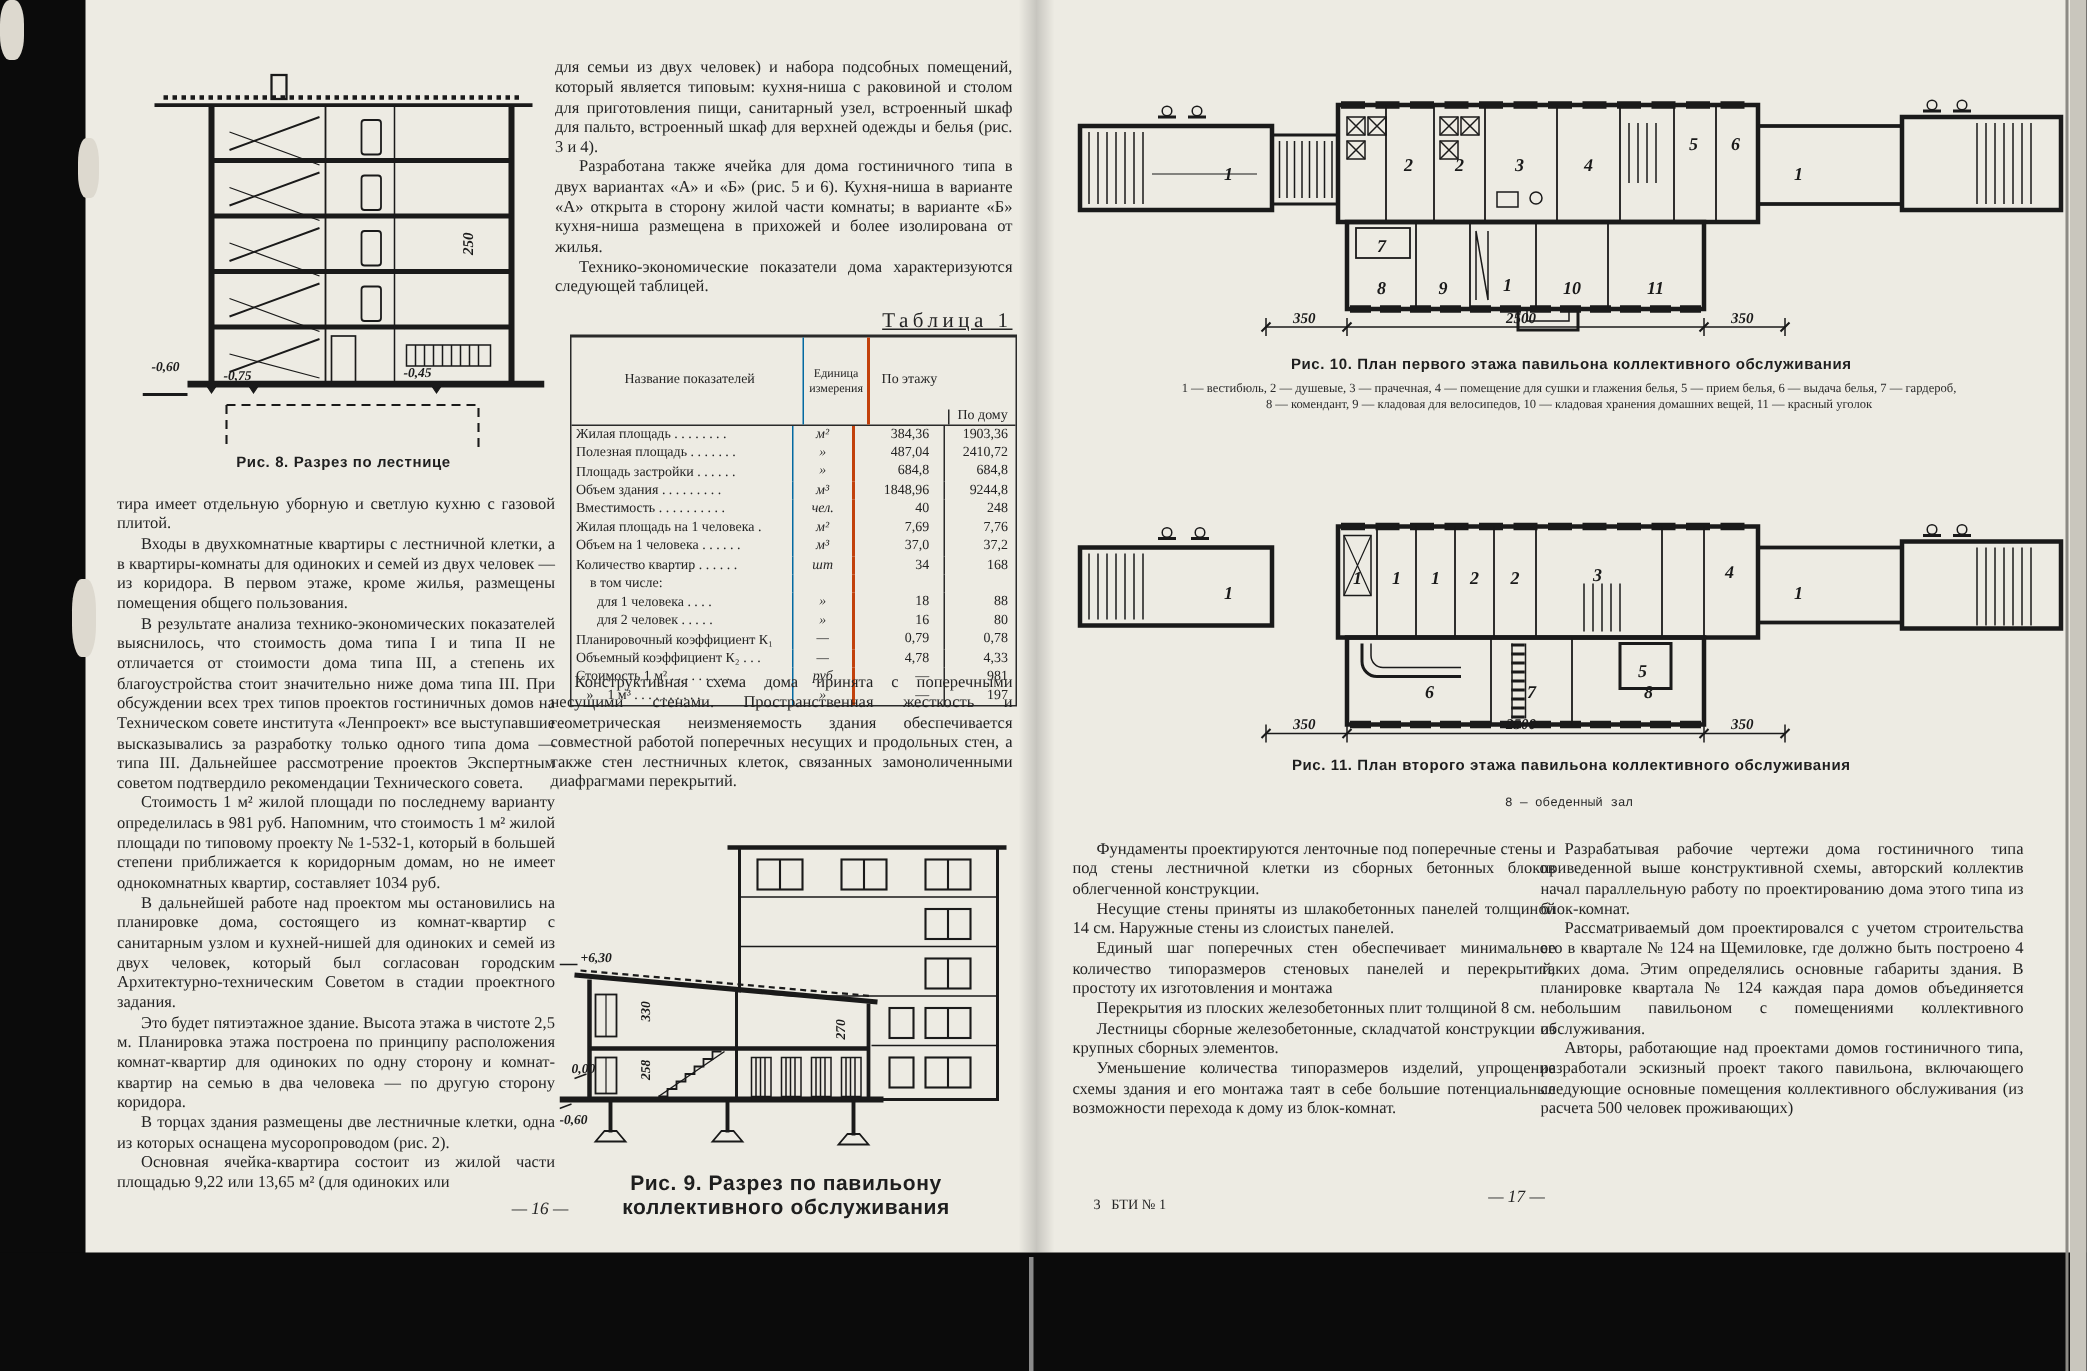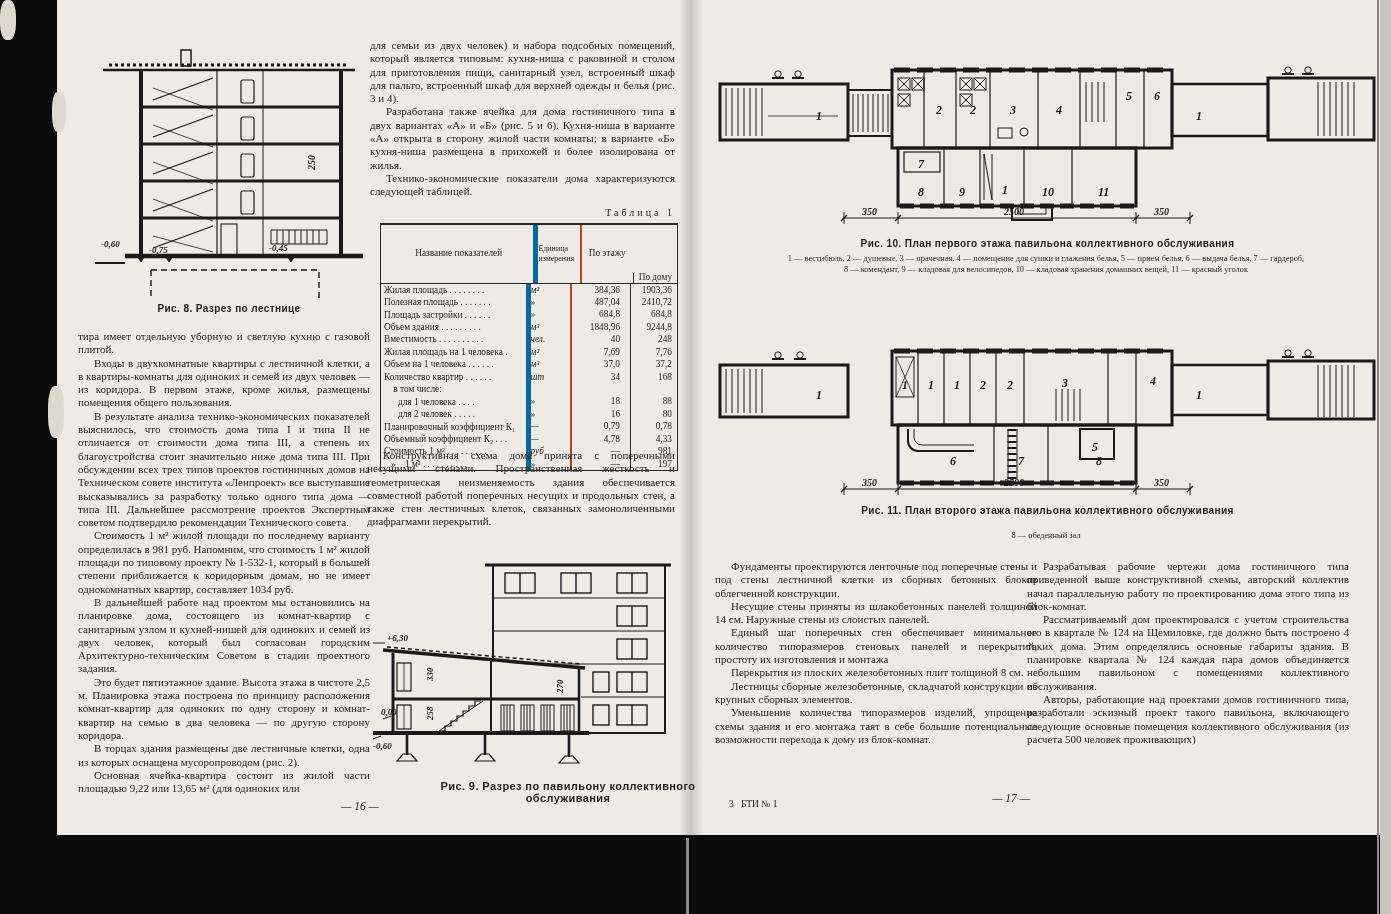--- a/index.html
+++ b/index.html
@@ -17,28 +17,28 @@
   .speck{background:#ddd9cf;border-radius:40%;}
   
   .textcol{font-size:11px;line-height:13.3px;}
   .para{margin:0;text-align:justify;text-indent:16px;}
   .first-flush p:first-of-type{text-indent:0;}
   .figcap{font-family:"Liberation Sans",sans-serif;font-weight:bold;font-size:10px;
           letter-spacing:.4px;text-align:center;color:#1e1e1e;}
   .legend{font-size:8.4px;line-height:11px;text-align:center;color:#2a2a2a;}
   .pagenum{font-size:11.5px;font-style:italic;text-align:center;}
   .sig{font-size:9.5px;}
-  .tlabel{font-size:10px;letter-spacing:3px;text-align:right;padding-right:6px;}
+  .tlabel{font-size:14px;letter-spacing:3px;text-align:right;padding-right:6px;text-decoration:underline;}
   
   .tbl{border:1.6px solid #2a2a2a;border-top:2.6px solid #2a2a2a;font-size:9.3px;background:transparent;}
   .thead{display:flex;border-bottom:1.2px solid #2a2a2a;min-height:38px;}
   .th{display:flex;align-items:center;justify-content:center;text-align:center;line-height:9.5px;}
   .tr{display:flex;height:12.45px;align-items:center;}
   .c-name{width:152px;padding-left:3px;white-space:nowrap;overflow:hidden;}
-  .c-unit{width:42px;border-left:5px solid #0369a1;text-align:left;font-style:italic;align-self:stretch;}
+  .c-unit{width:42px;border-left:1px solid #0369a1;text-align:center;font-style:italic;align-self:stretch;}
   .c-f{width:52px;border-left:2px solid #c2410c;text-align:right;padding-right:10px;align-self:stretch;}
   .c-h{width:44px;border-left:1px solid #2a2a2a;text-align:right;padding-right:5px;align-self:stretch;}
   .tr .c-unit,.tr .c-f,.tr .c-h{display:block;line-height:12.45px;white-space:nowrap;overflow:hidden;}
   
   svg{display:block;}
   svg text{font-family:"Liberation Serif",serif;font-style:italic;font-weight:bold;fill:#1a1a1a;}
   .roomlbl{font-size:12px;}
   .dimlbl{font-size:10px;}
   .marklbl{font-size:9px;}
 </style>
@@ -290,21 +290,21 @@
           <path d="M0 90h12" stroke-width="1"></path>
         </g>
         <text class="marklbl" x="14" y="88">+6,30</text>
         <text class="marklbl" x="8" y="162">0,00</text>
         <text class="marklbl" x="0" y="196">-0,60</text>
         <text class="marklbl" transform="rotate(-90 60 128)" x="60" y="128">330</text>
         <text class="marklbl" transform="rotate(-90 190 140)" x="190" y="140">270</text>
         <text class="marklbl" transform="rotate(-90 60 167)" x="60" y="167">258</text>
       </svg>
     </div>
-    <div class="abs figcap" style="left:373px;top:780px;width:302px;font-size:11px;margin-left:44px;">Рис. 9. Разрез  по павильону коллективного обслуживания</div>
+    <div class="abs figcap" style="left:373px;top:780px;width:302px;font-size:14px;">Рис. 9. Разрез  по павильону коллективного обслуживания</div>
 
     <div class="abs pagenum" style="left:280px;top:800px;width:160px;">— 16 —</div>
   </div>
 
   <div class="abs" style="left:691px;top:0;width:689px;height:835px;">
 
     <div class="abs" style="left:21px;top:32px;width:670px;height:196px;">
       <svg width="670" height="196" viewBox="0 0 670 196">
         <g stroke="#1a1a1a" fill="none">
           <rect x="8" y="52" width="128" height="56" stroke-width="3"></rect>
@@ -419,21 +419,21 @@
         <text class="roomlbl" x="238" y="140">6</text>
         <text class="roomlbl" x="306" y="140">7</text>
         <text class="roomlbl" x="384" y="140">8</text>
         <text class="roomlbl" x="484" y="74">1</text>
         <text class="dimlbl" x="150" y="161">350</text>
         <text class="dimlbl" x="292" y="161">2500</text>
         <text class="dimlbl" x="442" y="161">350</text>
       </svg>
     </div>
     <div class="abs figcap" style="left:24px;top:505px;width:665px;">Рис. 11. План второго этажа павильона коллективного обслуживания</div>
-    <div class="abs legend" style="left:10px;top:530px;width:690px;">8 — обеденный зал</div>
+    <div class="abs legend" style="left:10px;top:530px;width:690px;font-family:Liberation Mono, monospace;">8 — обеденный зал</div>
 
     <div class="abs textcol" style="left:24px;top:560px;width:322px;">
 
     <p class="para">Фундаменты проектируются ленточные под поперечные стены и под стены лестничной клетки из сборных бетонных блоков облегченной конструкции.</p>
         <p class="para">Несущие стены приняты из шлакобетонных панелей толщиной 14 см. Наружные стены из слоистых панелей.</p>
         <p class="para">Единый шаг поперечных стен обеспечивает минимальное количество типоразмеров стеновых панелей и перекрытий, простоту их изготовления и монтажа</p>
         <p class="para">Перекрытия из плоских железобетонных плит толщиной 8 см.</p>
         <p class="para">Лестницы сборные железобетонные, складчатой конструкции из крупных сборных элементов.</p>
         <p class="para">Уменьшение количества типоразмеров изделий, упрощение схемы здания и его монтажа таят в себе большие потенциальные возможности перехода к дому из блок-комнат.</p>
       </div>

